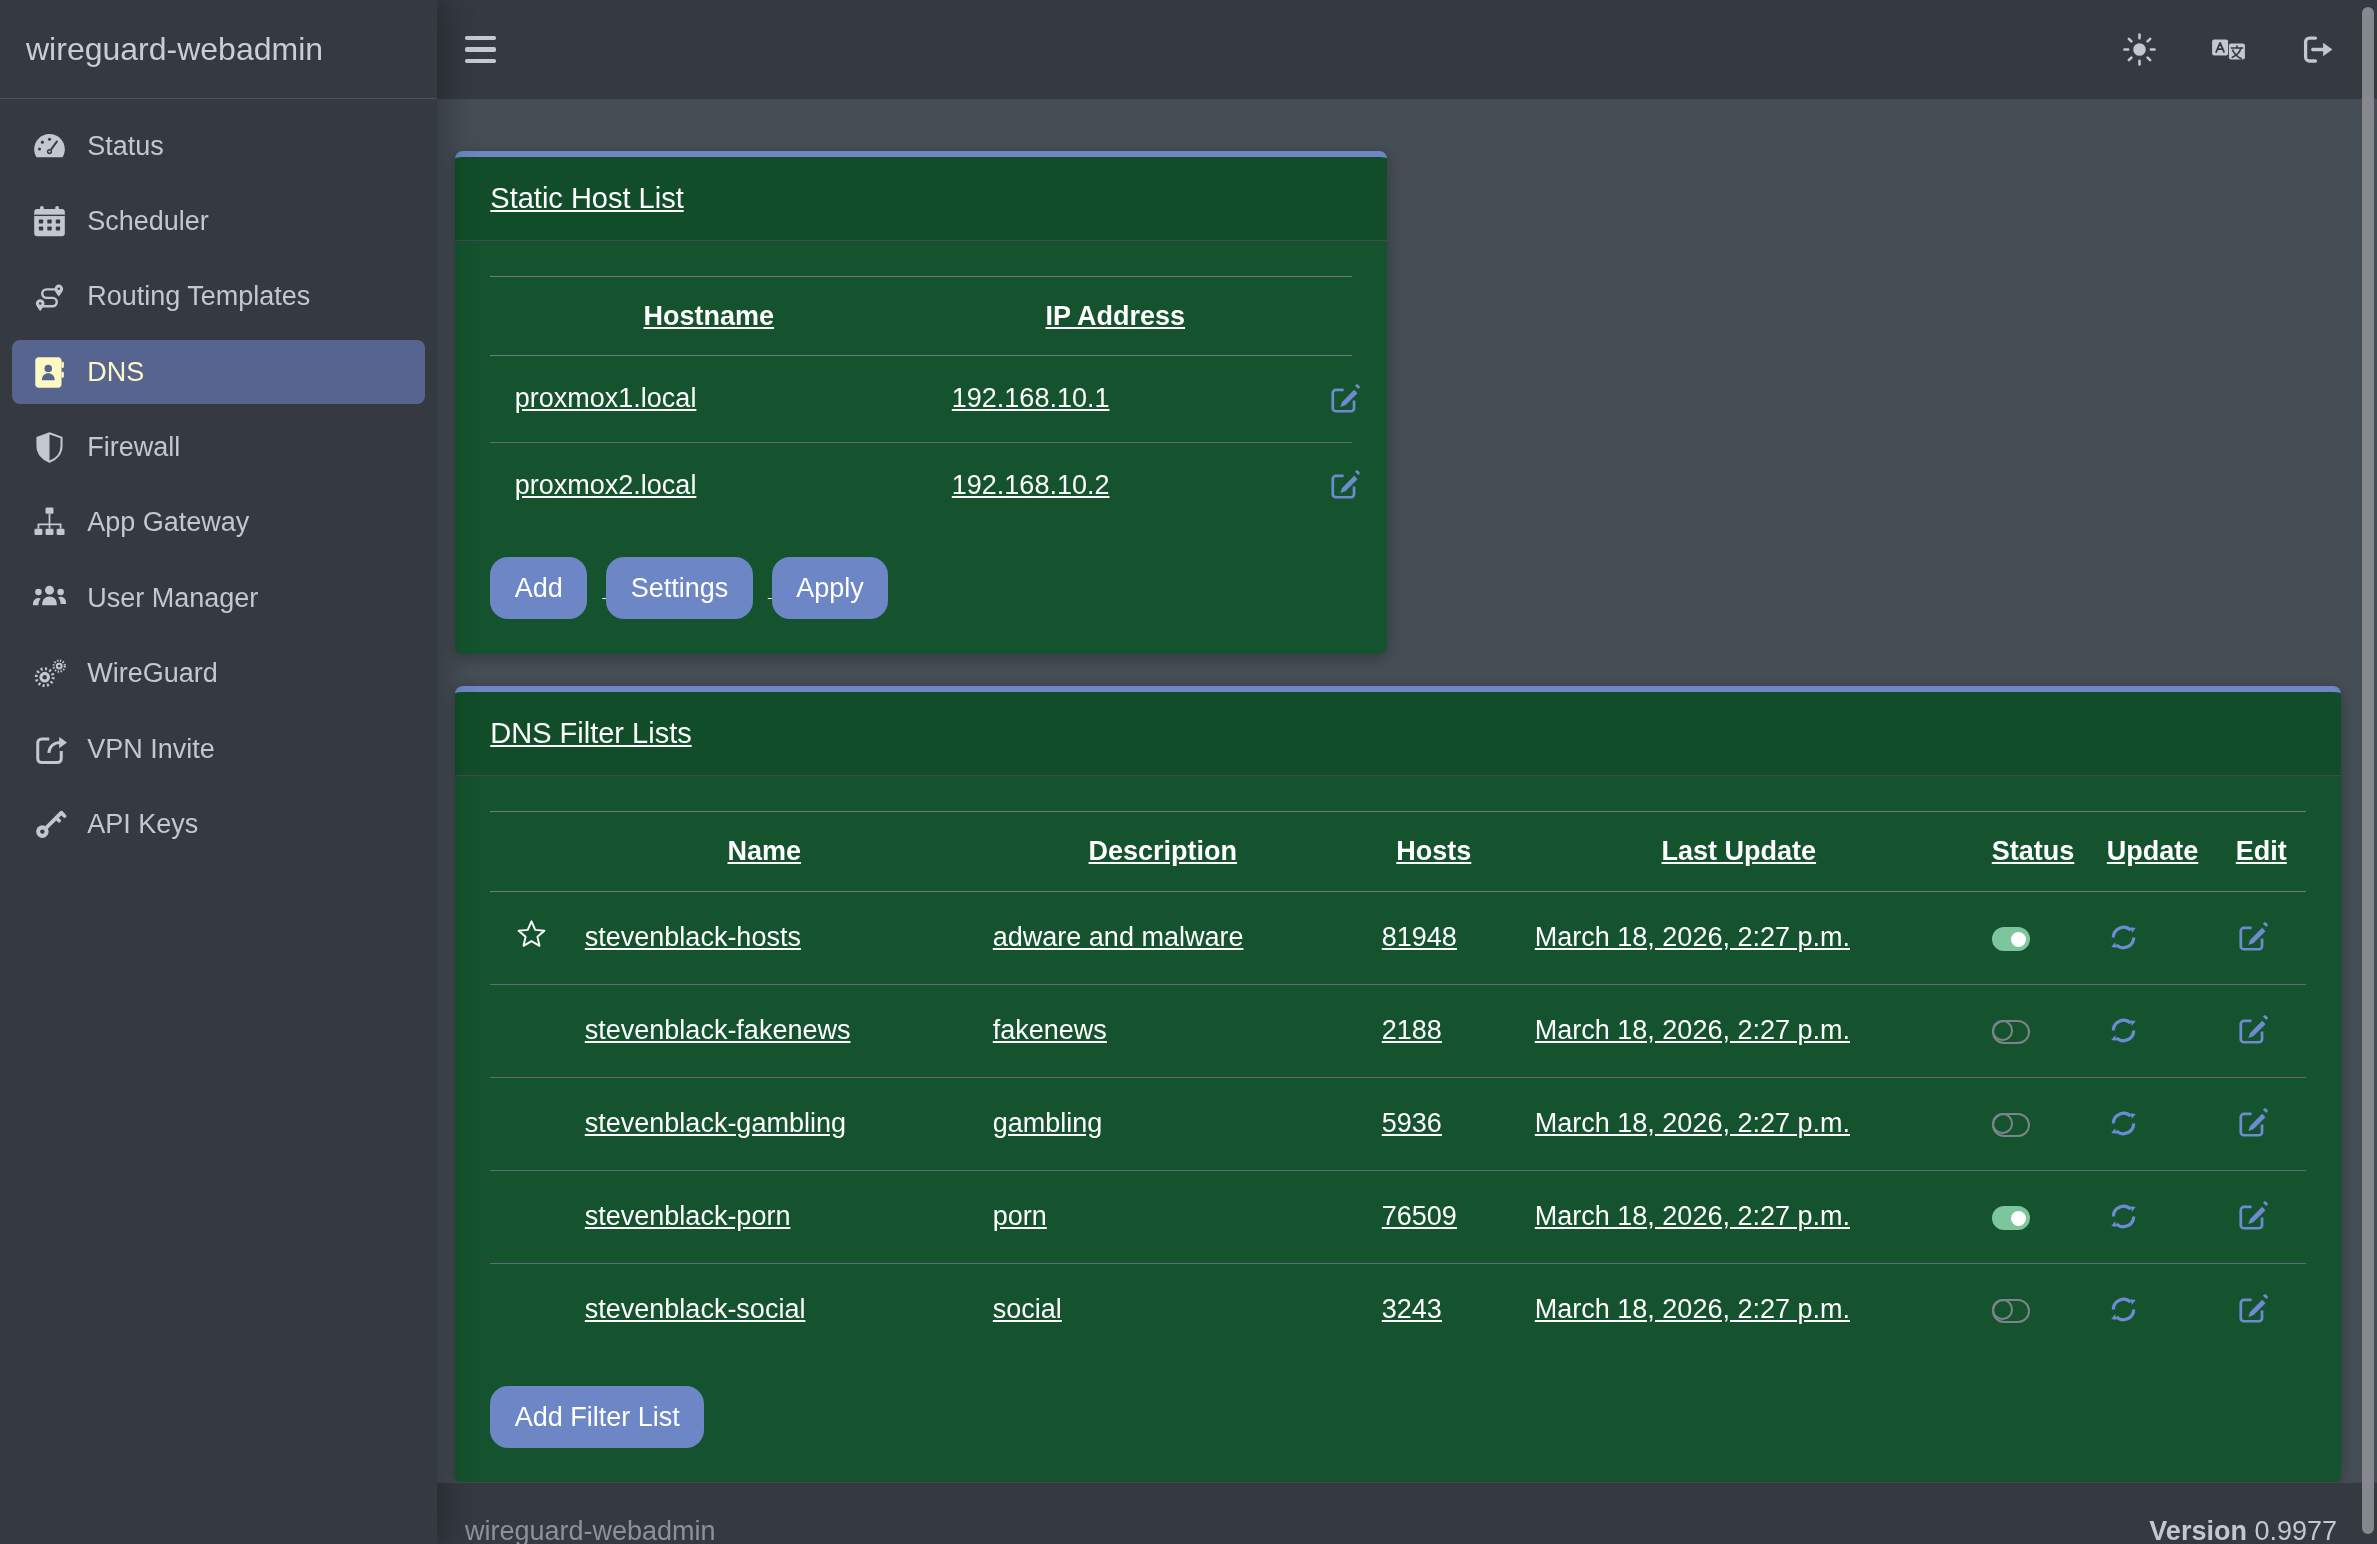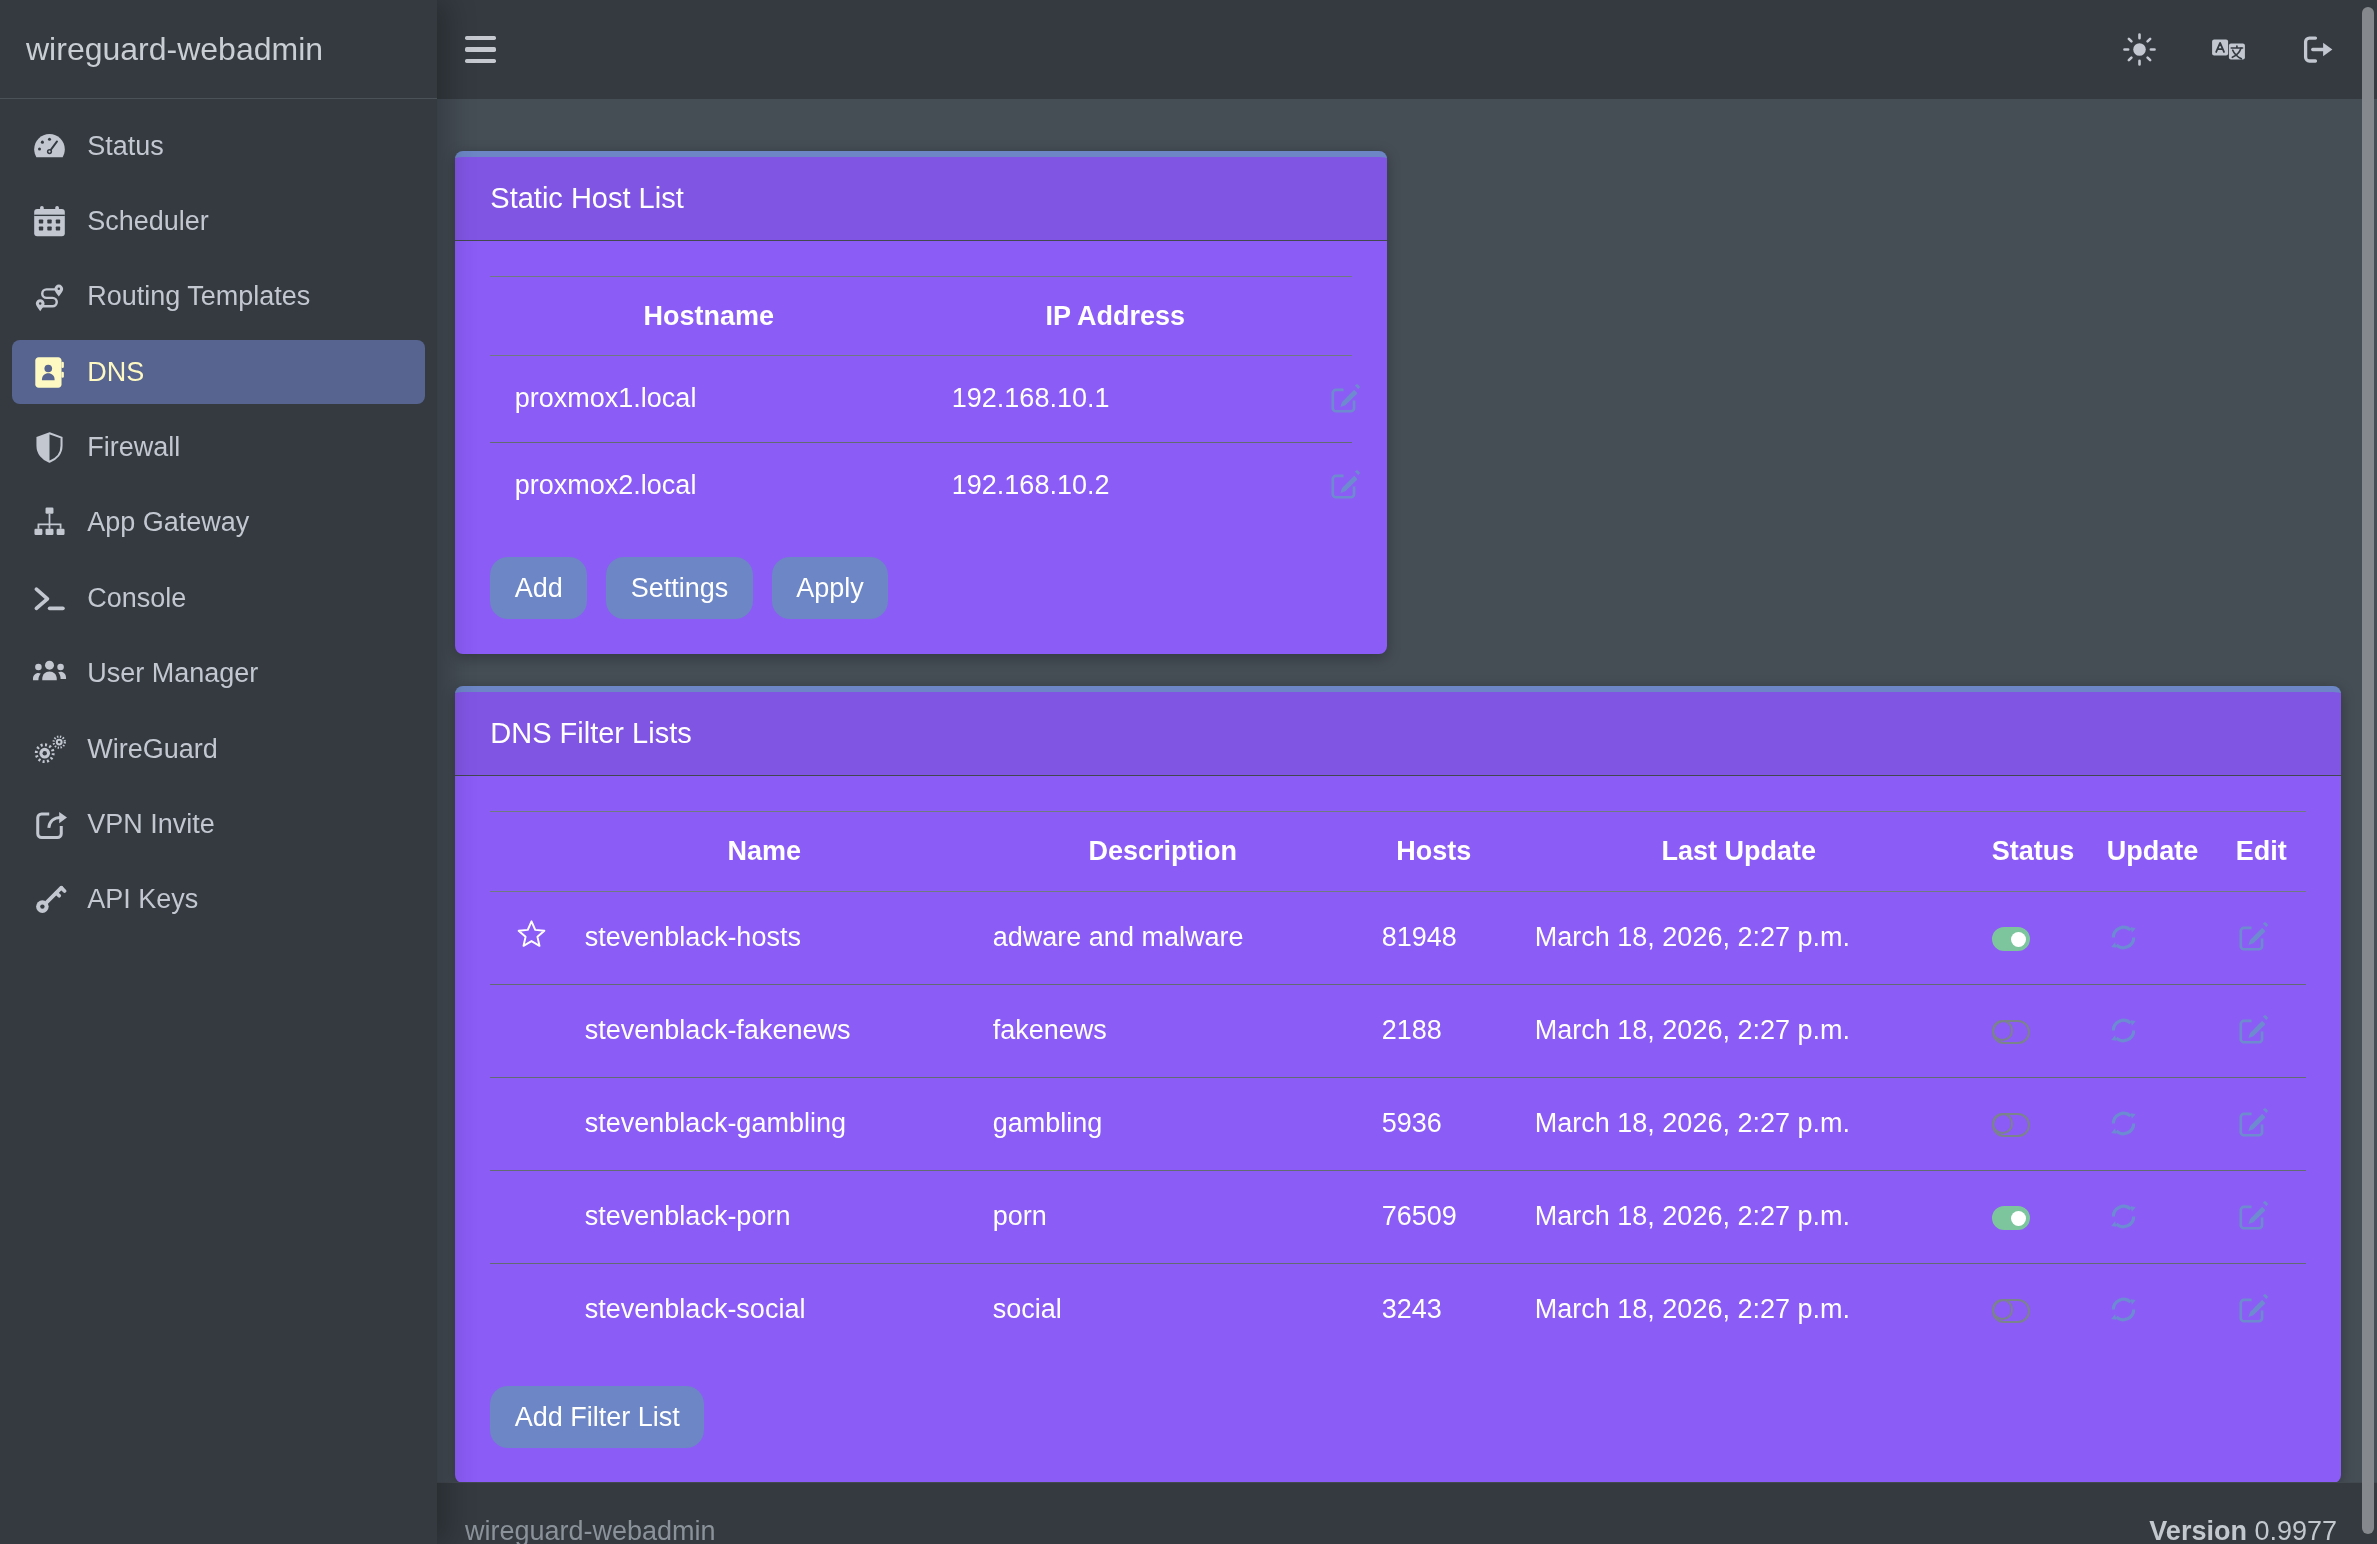--- a/index.html
+++ b/index.html
@@ -44,22 +44,22 @@
   .topbar-right { margin-left: auto; display: flex; align-items: center; gap: 54px; color: #c2c7d0; }
   .topbar-icon { cursor: pointer; display: flex; }
   .topbar-icon svg { width: 35px; height: 35px; display: block; }
 
   
   .main {
     position: absolute; left: 437px; top: 99px; right: 0; height: 1384px;
     background: #454d55; padding: 52px 37px 0 18.3px; overflow: hidden;
   }
   .card {
-    background: #8b5cf6; border-top: 6.1px solid #6c86c6; border-radius: 7.9px;
-    box-shadow: 0 3.5px 14px rgba(0,0,0,.25); overflow: hidden;
+    background: #14532d; border-top: 6.1px solid #6c86c6; border-radius: 7.9px;
+    box-shadow: 0 3.5px 14px rgba(0,0,0,.25); overflow: hidden; text-decoration: underline;
   }
   .card-hosts { width: 932px; margin-bottom: 32px; }
   .card-filters { width: 1886px; }
   .card-header {
     height: 84px; display: flex; align-items: center; padding: 0 35px;
     font-size: 29px; color: #ffffff; background: rgba(0,0,0,.07);
     border-bottom: 0.9px solid #42494f;
   }
   .card-body { padding: 35px; }
 
@@ -213,31 +213,20 @@
               <rect x="360" y="346" width="116" height="92" rx="18"></rect>
             </g>
             <g stroke="currentColor" stroke-width="26" fill="none">
               <path d="M256 128v76M94 346v-64h324v64M256 204v142"></path>
             </g>
           </svg>
       </span>
       <span class="nav-label">App Gateway</span>
     </div>
 
-    <div class="nav-item">
-      <span class="nav-icon">
-        <svg viewBox="0 0 512 512">
-            <g stroke="currentColor" stroke-width="54" fill="none" stroke-linecap="round" stroke-linejoin="round">
-              <path d="M64 120l162 140L64 400"></path>
-              <path d="M258 400h194"></path>
-            </g>
-          </svg>
-      </span>
-      <span class="nav-label">Console</span>
-    </div>
 
     <div class="nav-item">
       <span class="nav-icon">
         <svg viewBox="0 0 512 512" fill="currentColor">
             <circle cx="256" cy="134" r="66"></circle>
             <path d="M150 336c0-64 46-108 106-108s106 44 106 108v18H150z"></path>
             <circle cx="94" cy="162" r="48"></circle>
             <path d="M14 336c0-52 34-88 80-88 12 0 24 3 34 9-22 26-34 58-34 90v7H14z"></path>
             <circle cx="418" cy="162" r="48"></circle>
             <path d="M498 336h-80v-7c0-32-12-64-34-90 10-6 22-9 34-9 46 0 80 36 80 88z"></path>

